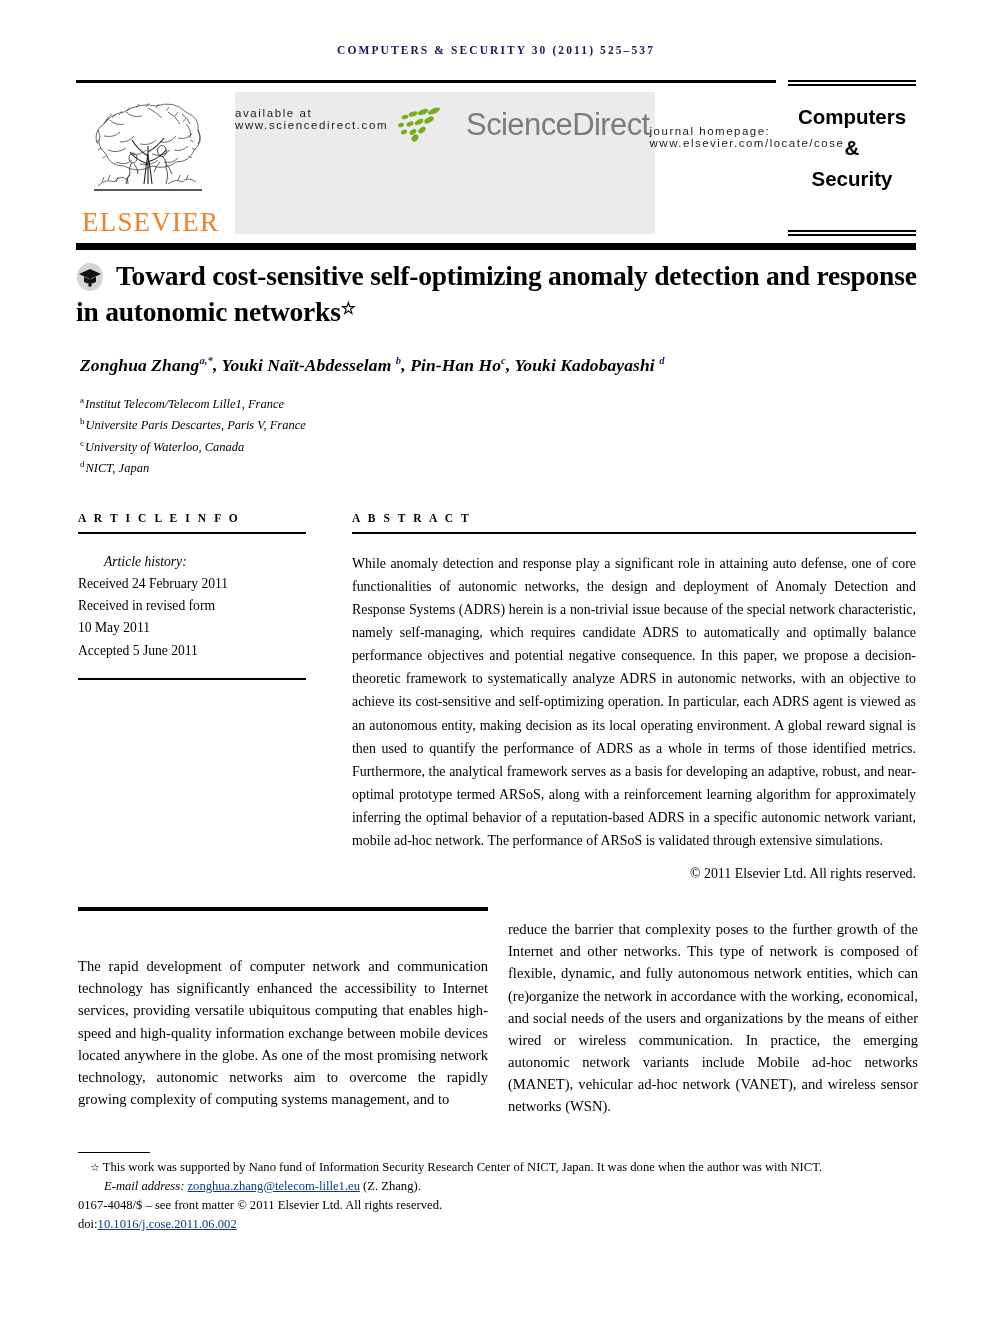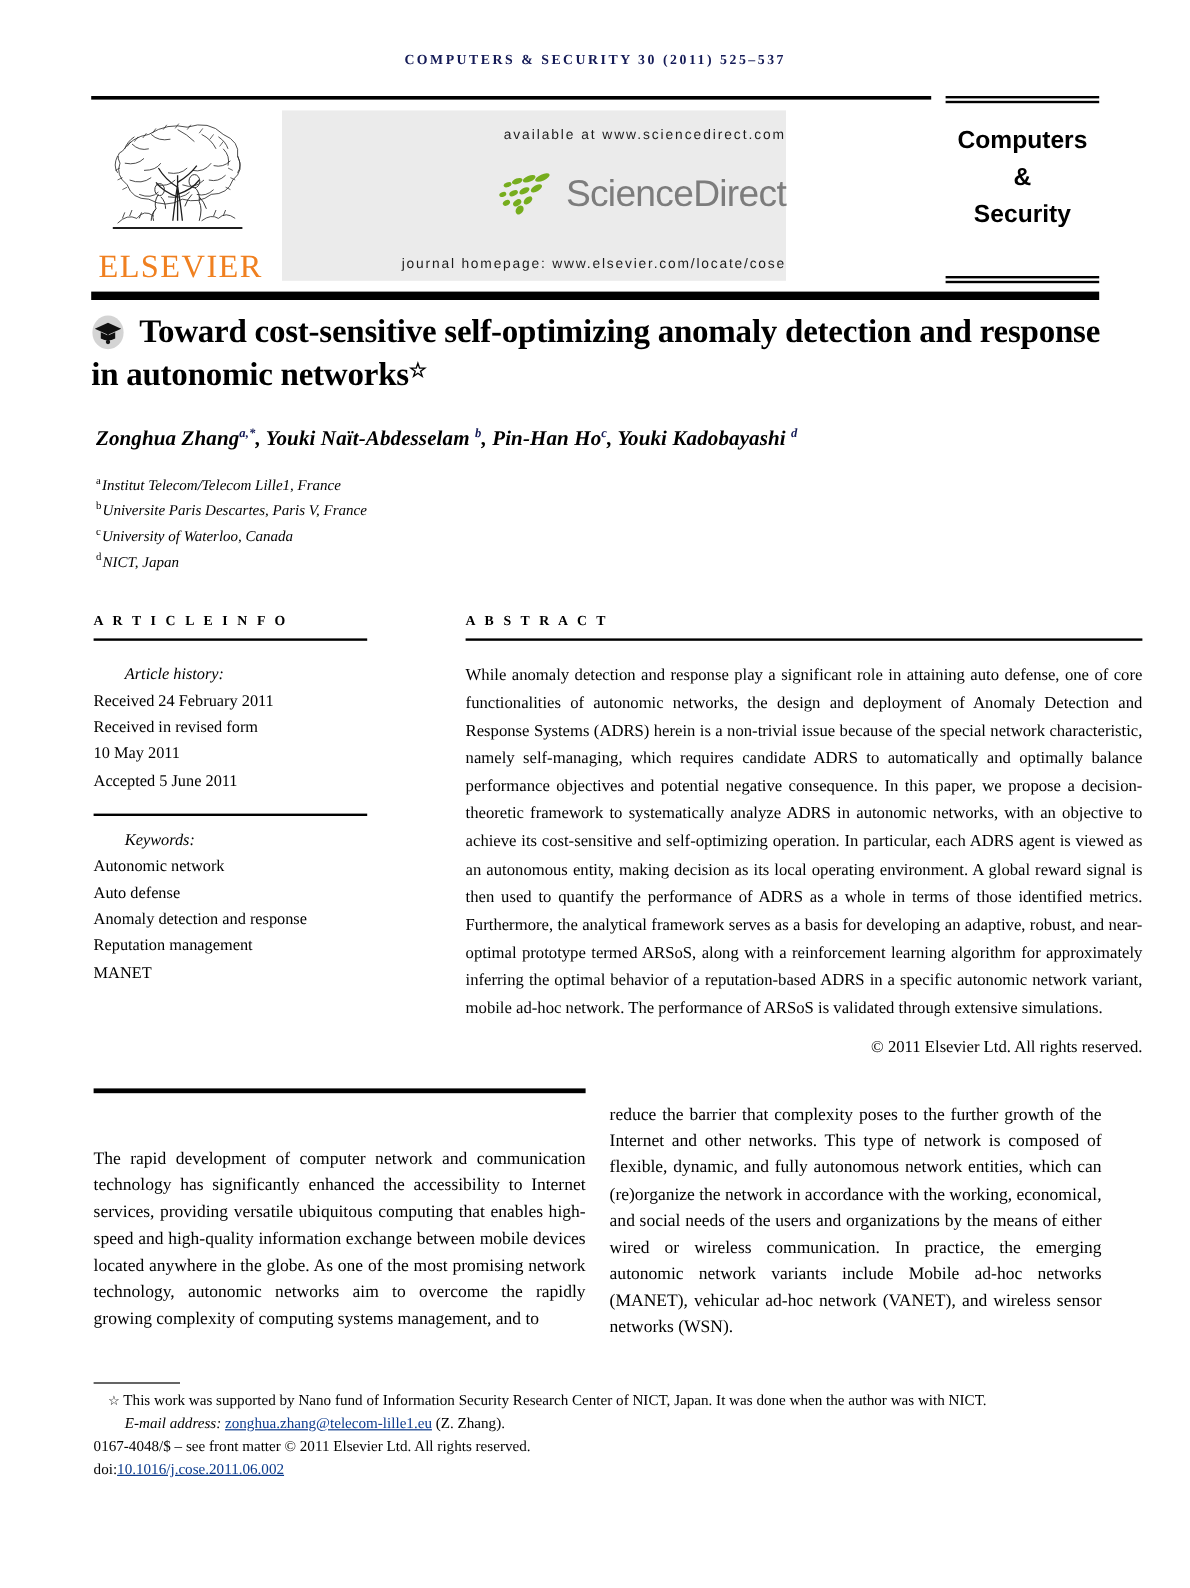--- a/index.html
+++ b/index.html
@@ -97,35 +97,35 @@
   }
 
   .sd-banner {
     position: absolute;
     top: 12px;
     left: 159px;
     width: 420px;
     height: 142px;
     background: #ebebeb;
     display: flex;
-    flex-direction: column;
-    align-items: flex-end;
+    flex-direction: row;
+    align-items: flex-start;
   }
   .sd-available {
     margin-top: 15px;
     font-family: "Liberation Sans", sans-serif;
     font-size: 11.5px;
     letter-spacing: 1.6px;
     color: #1b1b1b;
   }
   .sd-logo-row {
-    margin-top: 22px;
+    margin-top: 12px;
     display: flex;
     align-items: center;
-    gap: 4px;
+    gap: 16px;
   }
   .sd-seed-svg { display:block; }
   .sd-wordmark {
     font-family: "Liberation Sans", sans-serif;
     font-size: 31px;
     color: #7c7c7c;
     letter-spacing: -0.6px;
     line-height: 1;
   }
   .sd-homepage {
@@ -227,21 +227,20 @@
     position: absolute;
     top: 512px;
     left: 78px;
     width: 228px;
   }
   .col-abstract {
     position: absolute;
     top: 512px;
     left: 352px;
     width: 564px;
-    margin-left: 36px;
   }
   .sec-label {
     font-family: "Liberation Serif", serif;
     font-weight: bold;
     font-size: 11.5px;
     letter-spacing: 2.6px;
   }
   .hr-med {
     margin-top: 8px;
     border: 0;
@@ -456,28 +455,20 @@
     <hr class="hr-med">
     <div class="info-group">
       <div class="ital">Article history:</div>
       <div>Received 24 February 2011</div>
       <div>Received in revised form</div>
       <div>10 May 2011</div>
       <div>Accepted 5 June 2011</div>
     </div>
     <div class="info-spacer"></div>
     <hr class="hr-thin">
-    <div class="info-group">
-      <div class="ital">Keywords:</div>
-      <div>Autonomic network</div>
-      <div>Auto defense</div>
-      <div>Anomaly detection and response</div>
-      <div>Reputation management</div>
-      <div>MANET</div>
-    </div>
   </div>
 
   <div class="col-abstract">
     <div class="sec-label">A B S T R A C T</div>
     <hr class="hr-med">
     <div class="abstract-body">While anomaly detection and response play a significant role in attaining auto defense, one of core functionalities of autonomic networks, the design and deployment of Anomaly Detection and Response Systems (ADRS) herein is a non-trivial issue because of the special network characteristic, namely self-managing, which requires candidate ADRS to automatically and optimally balance performance objectives and potential negative consequence. In this paper, we propose a decision-theoretic framework to systematically analyze ADRS in autonomic networks, with an objective to achieve its cost-sensitive and self-optimizing operation. In particular, each ADRS agent is viewed as an autonomous entity, making decision as its local operating environment. A global reward signal is then used to quantify the performance of ADRS as a whole in terms of those identified metrics. Furthermore, the analytical framework serves as a basis for developing an adaptive, robust, and near-optimal prototype termed ARSoS, along with a reinforcement learning algorithm for approximately inferring the optimal behavior of a reputation-based ADRS in a specific autonomic network variant, mobile ad-hoc network. The performance of ARSoS is validated through extensive simulations.</div>
     <div class="copyright-line">© 2011 Elsevier Ltd. All rights reserved.</div>
   </div>
 
   <div class="body-rule"></div>

